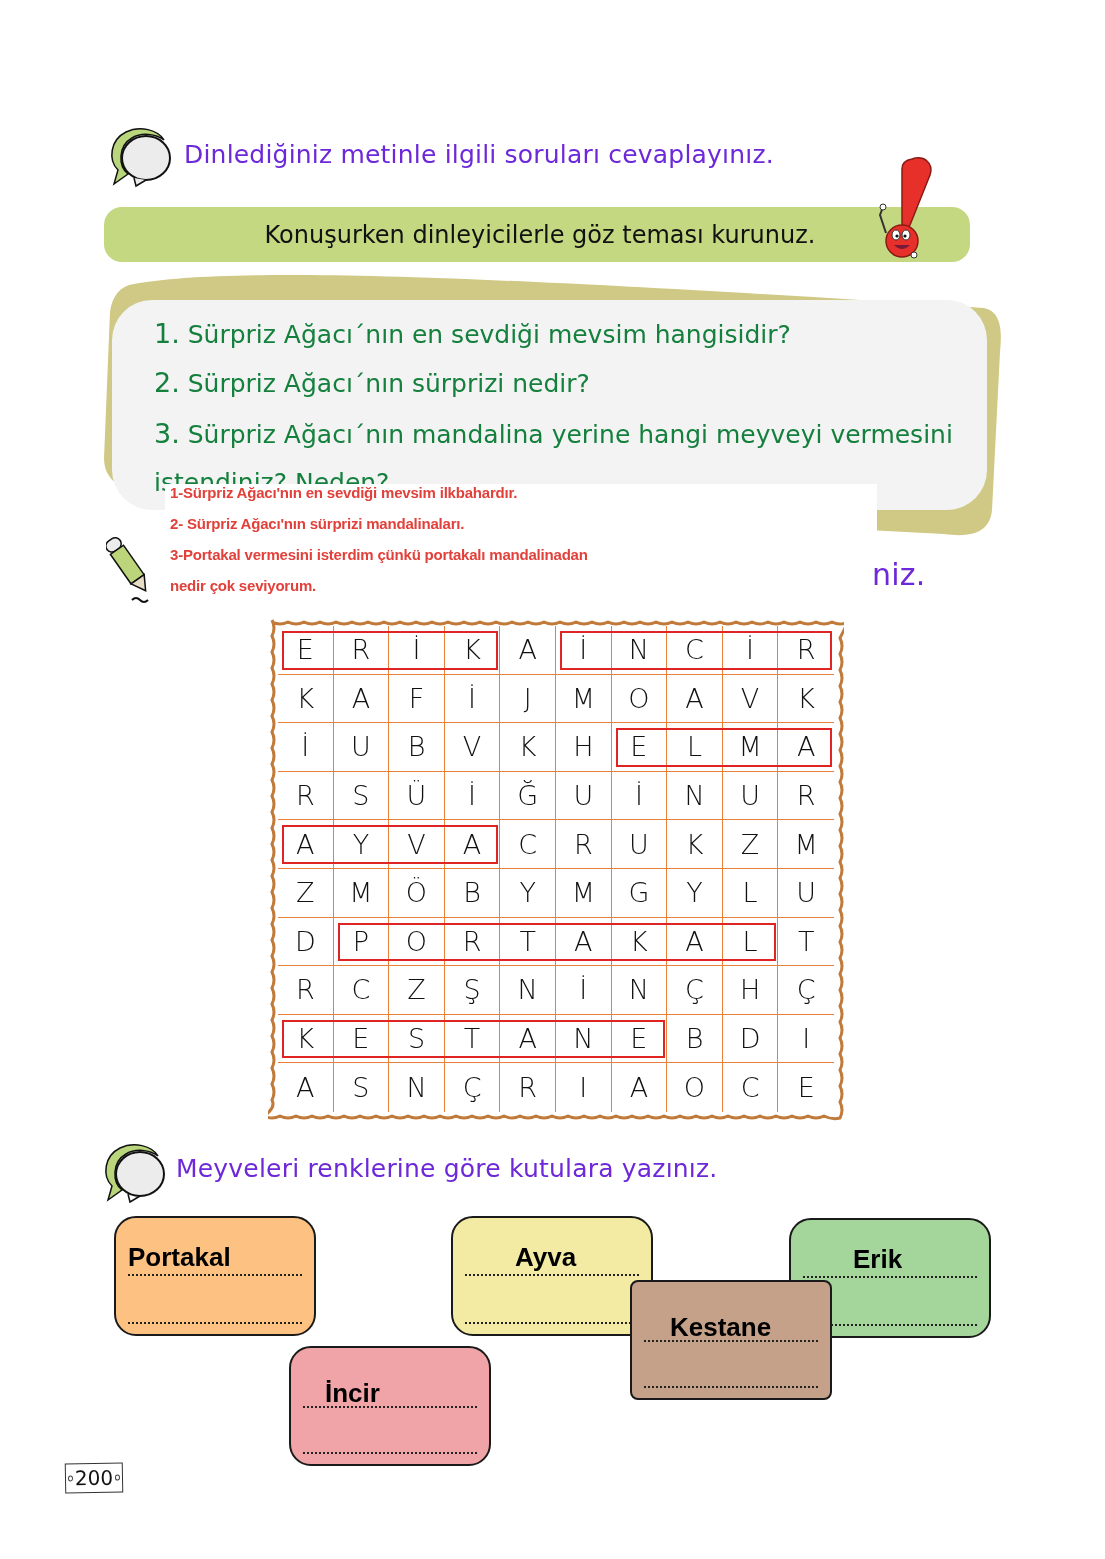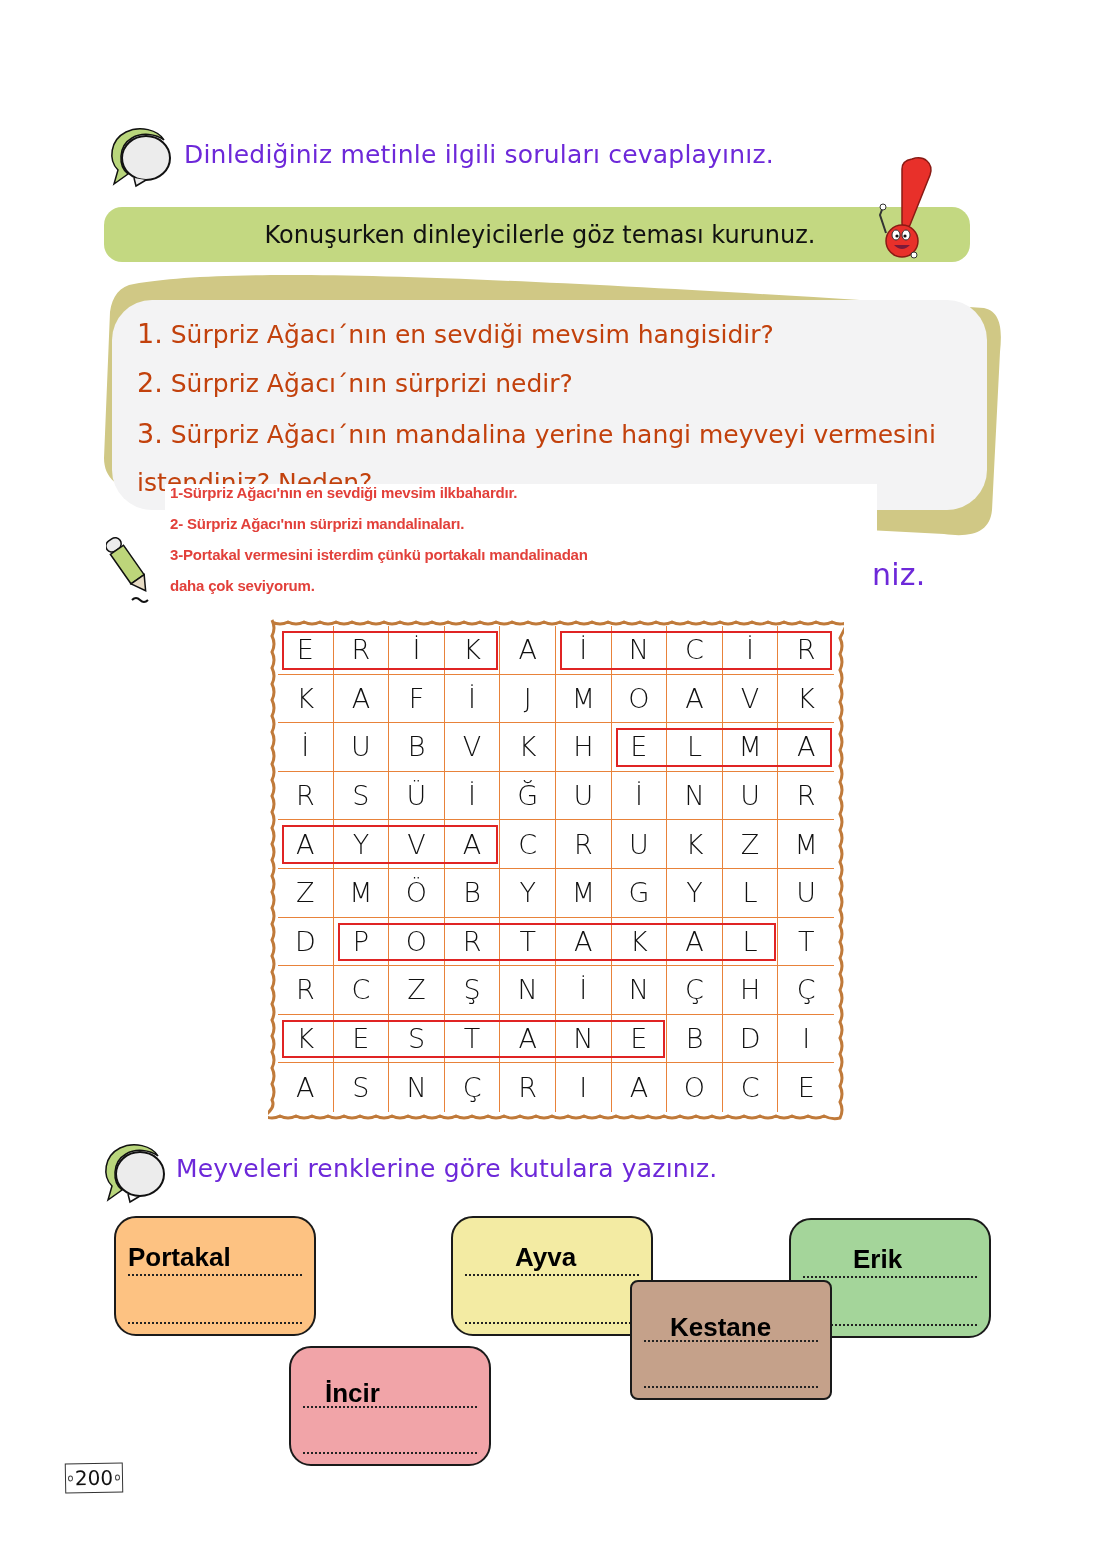--- a/index.html
+++ b/index.html
@@ -22,21 +22,21 @@
   .tip-text { font-size: 24px; color: #111; margin-left: -30px; }
 
   
   .q-back {
     left: 104px; top: 272px; width: 898px; height: 266px;
   }
   .q-front {
     left: 112px; top: 300px; width: 875px; height: 210px;
     background: #f3f3f4; border-radius: 40px;
   }
-  .q-line { font-size: 25px; color: #c2410c; left: 137px; }
+  .q-line { font-size: 25px; color: #15803d; left: 154px; }
   .q-num { font-size: 27px; }
 
   
   .answer-box {
     left: 165px; top: 484px; width: 712px; height: 56px; background: #fff;
   }
   .answer-line {
     left: 170px; font-family: "Liberation Sans", sans-serif; font-weight: bold;
     font-size: 15px; color: #e2403a; letter-spacing: -0.2px; white-space: nowrap;
   }
@@ -129,21 +129,21 @@
     <rect x="15" y="14" width="16" height="36" fill="#bdd57a" stroke="#111" stroke-width="1.5"></rect>
     <path d="M15 50 L23 64 L31 50 Z" fill="#e8dcc4" stroke="#111" stroke-width="1.5"></path>
   </g>
   <path d="M26 68 Q30 64 34 68 Q38 72 42 68" fill="none" stroke="#111" stroke-width="2"></path>
 </svg>
 <div class="abs heading" style="left:872px; top:557px; font-size:30px;">niz.</div>
 
 <div class="abs answer-line" style="top:484px;">1-Sürpriz Ağacı'nın en sevdiği mevsim ilkbahardır.</div>
 <div class="abs answer-line" style="top:515px;">2- Sürpriz Ağacı'nın sürprizi mandalinaları.</div>
 <div class="abs answer-line" style="top:546px;">3-Portakal vermesini isterdim çünkü portakalı mandalinadan</div>
-<div class="abs answer-line" style="top:577px;">daha çok seviyorum.</div>
+<div class="abs answer-line" style="top:577px;">nedir çok seviyorum.</div>
 
 <div class="abs grid-wrap">
   <svg style="position:absolute; left:0; top:0; width:576px; height:506px;" viewBox="0 0 576 506">
     <path id="wave" fill="none" stroke="#c07a3a" stroke-width="3" d="M 4 6 Q 12 10 20 6 Q 28 10 36 6 Q 44 10 52 6 Q 60 10 68 6 Q 76 10 84 6 Q 92 10 100 6 Q 108 10 116 6 Q 124 10 132 6 Q 140 10 148 6 Q 156 10 164 6 Q 172 10 180 6 Q 188 10 196 6 Q 204 10 212 6 Q 220 10 228 6 Q 236 10 244 6 Q 252 10 260 6 Q 268 10 276 6 Q 284 10 292 6 Q 300 10 308 6 Q 316 10 324 6 Q 332 10 340 6 Q 348 10 356 6 Q 364 10 372 6 Q 380 10 388 6 Q 396 10 404 6 Q 412 10 420 6 Q 428 10 436 6 Q 444 10 452 6 Q 460 10 468 6 Q 476 10 484 6 Q 492 10 500 6 Q 508 10 516 6 Q 524 10 532 6 Q 540 10 548 6 Q 556 10 564 6 Q 572 10 580 6 Q 576 14 572 22 Q 576 30 572 38 Q 576 46 572 54 Q 576 62 572 70 Q 576 78 572 86 Q 576 94 572 102 Q 576 110 572 118 Q 576 126 572 134 Q 576 142 572 150 Q 576 158 572 166 Q 576 174 572 182 Q 576 190 572 198 Q 576 206 572 214 Q 576 222 572 230 Q 576 238 572 246 Q 576 254 572 262 Q 576 270 572 278 Q 576 286 572 294 Q 576 302 572 310 Q 576 318 572 326 Q 576 334 572 342 Q 576 350 572 358 Q 576 366 572 374 Q 576 382 572 390 Q 576 398 572 406 Q 576 414 572 422 Q 576 430 572 438 Q 576 446 572 454 Q 576 462 572 470 Q 576 478 572 486 Q 576 494 572 502 Q 564 504 556 500 Q 548 504 540 500 Q 532 504 524 500 Q 516 504 508 500 Q 500 504 492 500 Q 484 504 476 500 Q 468 504 460 500 Q 452 504 444 500 Q 436 504 428 500 Q 420 504 412 500 Q 404 504 396 500 Q 388 504 380 500 Q 372 504 364 500 Q 356 504 348 500 Q 340 504 332 500 Q 324 504 316 500 Q 308 504 300 500 Q 292 504 284 500 Q 276 504 268 500 Q 260 504 252 500 Q 244 504 236 500 Q 228 504 220 500 Q 212 504 204 500 Q 196 504 188 500 Q 180 504 172 500 Q 164 504 156 500 Q 148 504 140 500 Q 132 504 124 500 Q 116 504 108 500 Q 100 504 92 500 Q 84 504 76 500 Q 68 504 60 500 Q 52 504 44 500 Q 36 504 28 500 Q 20 504 12 500 Q 4 504 -4 500 Q 8 492 4 484 Q 8 476 4 468 Q 8 460 4 452 Q 8 444 4 436 Q 8 428 4 420 Q 8 412 4 404 Q 8 396 4 388 Q 8 380 4 372 Q 8 364 4 356 Q 8 348 4 340 Q 8 332 4 324 Q 8 316 4 308 Q 8 300 4 292 Q 8 284 4 276 Q 8 268 4 260 Q 8 252 4 244 Q 8 236 4 228 Q 8 220 4 212 Q 8 204 4 196 Q 8 188 4 180 Q 8 172 4 164 Q 8 156 4 148 Q 8 140 4 132 Q 8 124 4 116 Q 8 108 4 100 Q 8 92 4 84 Q 8 76 4 68 Q 8 60 4 52 Q 8 44 4 36 Q 8 28 4 20 Q 8 12 4 4"></path>
   </svg>
   <div class="grid" id="grid">
       <div class="cell">E</div>
       <div class="cell">R</div>
       <div class="cell">İ</div>
       <div class="cell">K</div>

